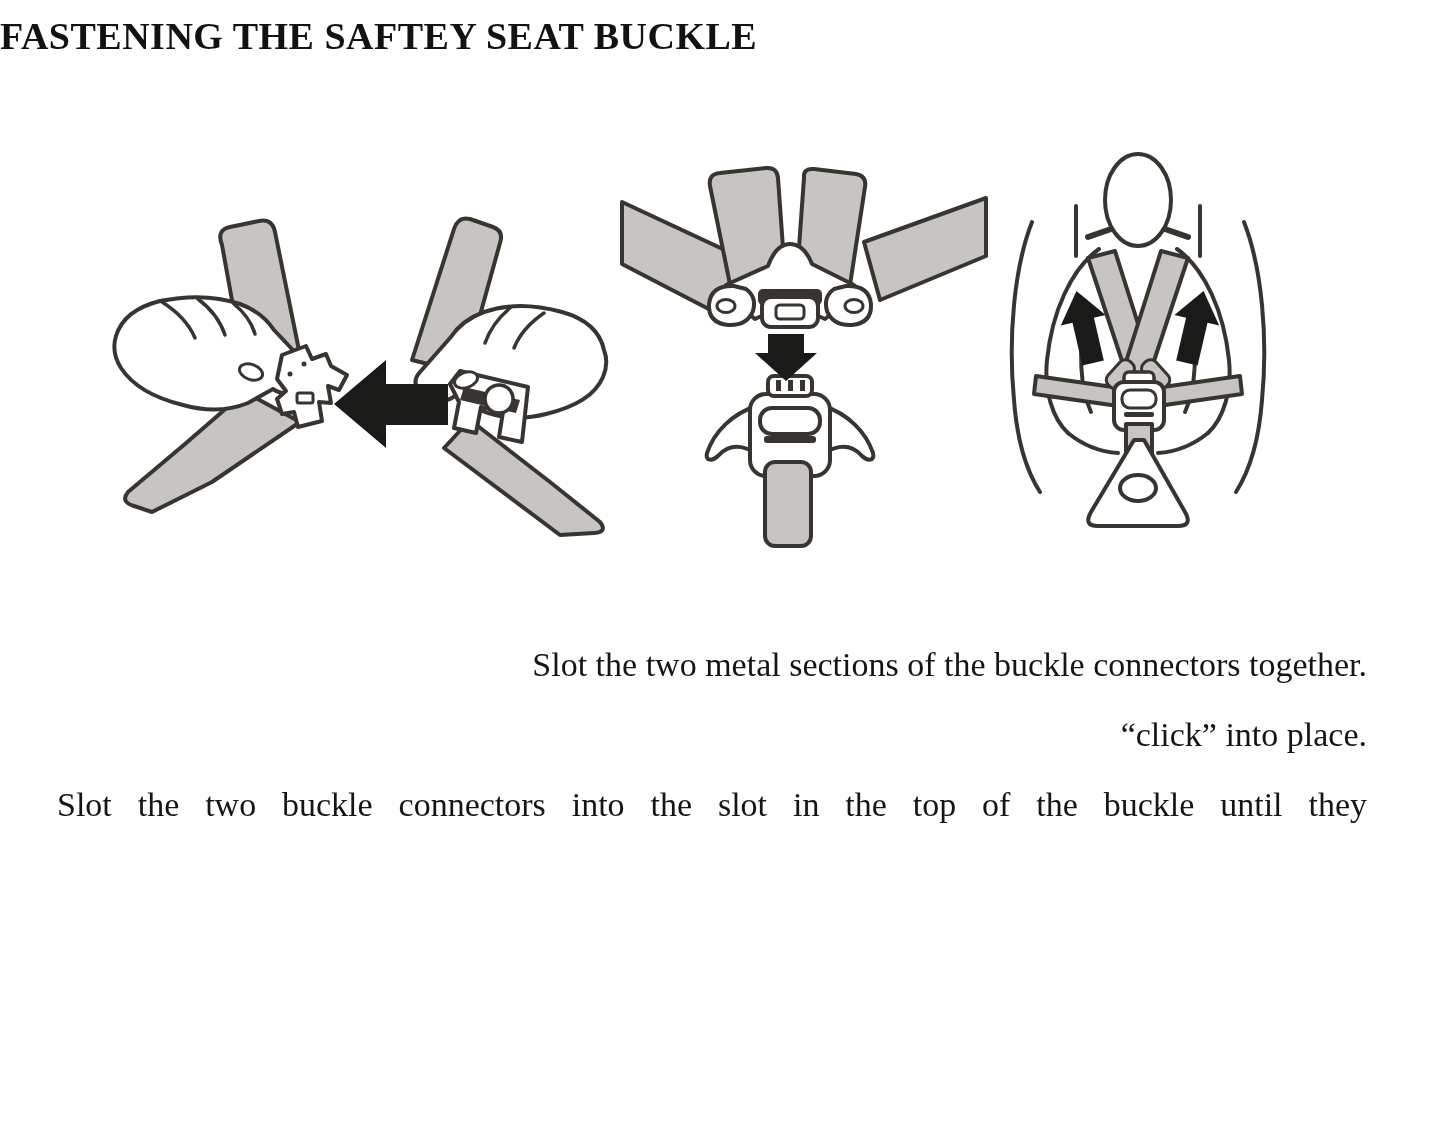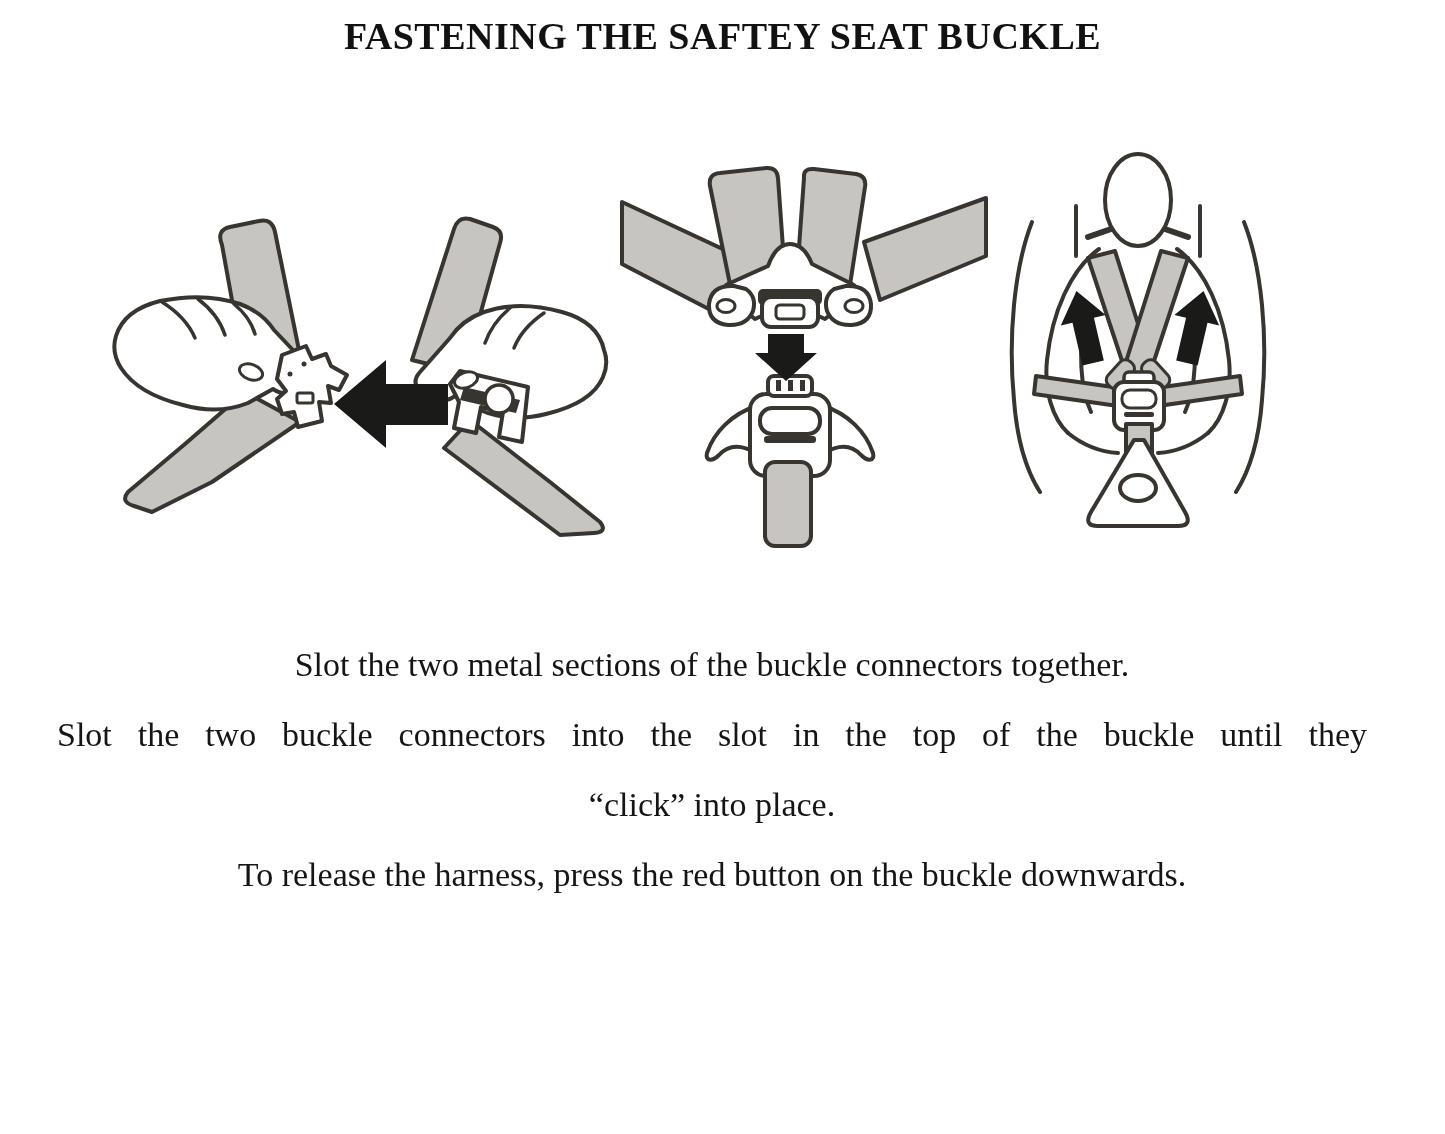--- a/index.html
+++ b/index.html
@@ -3,32 +3,32 @@
 <meta charset="utf-8">
 <style>
   html,body { margin:0; padding:0; }
   .page {
     position:relative; width:1445px; height:1134px;
     background:#ffffff; overflow:hidden;
     font-family:"Liberation Serif", serif;
   }
   .title {
     position:absolute; top:14px; left:0; width:100%;
-    text-align:center; font-weight:bold; font-size:38px;
+    text-align:left; font-weight:bold; font-size:38px;
     letter-spacing:0.5px; color:#121212;
   }
   .figure { position:absolute; }
   .fig-connect { left:100px; top:142px; width:520px; height:398px; }
   .fig-insert  { left:618px; top:140px; width:372px; height:424px; }
   .fig-check   { left:988px; top:138px; width:300px; height:402px; }
   .text-block {
     position:absolute; left:57px; top:630px; width:1310px;
     font-size:34px; color:#151515;
   }
-  .line { height:70px; line-height:70px; text-align:center; }
+  .line { height:70px; line-height:70px; text-align:right; }
   .line.justify { text-align:justify; text-align-last:justify; }
   svg { display:block; width:100%; height:100%; }
 </style>
 </head>
 <body>
 
 <div class="page">
 
   <div class="title">FASTENING THE SAFTEY SEAT BUCKLE</div>
 
@@ -165,18 +165,17 @@
       </g>
       <g fill="#1a1a18">
         <polygon transform="translate(97,190) rotate(-13)" points="0,-38 23,-8 11,-8 11,36 -11,36 -11,-8 -23,-8"></polygon>
         <polygon transform="translate(207,190) rotate(13)" points="0,-38 23,-8 11,-8 11,36 -11,36 -11,-8 -23,-8"></polygon>
       </g>
     </svg>
   </div>
 
   <div class="text-block">
     <div class="line">Slot the two metal sections of the buckle connectors together.</div>
+    <div class="line">“click” into place.</div>
     <div class="line justify">Slot the two buckle connectors into the slot in the top of the buckle until they</div>
-    <div class="line">“click” into place.</div>
-    <div class="line">To release the harness, press the red button on the buckle downwards.</div>
   </div>
 
 </div>
 
 </body></html>

